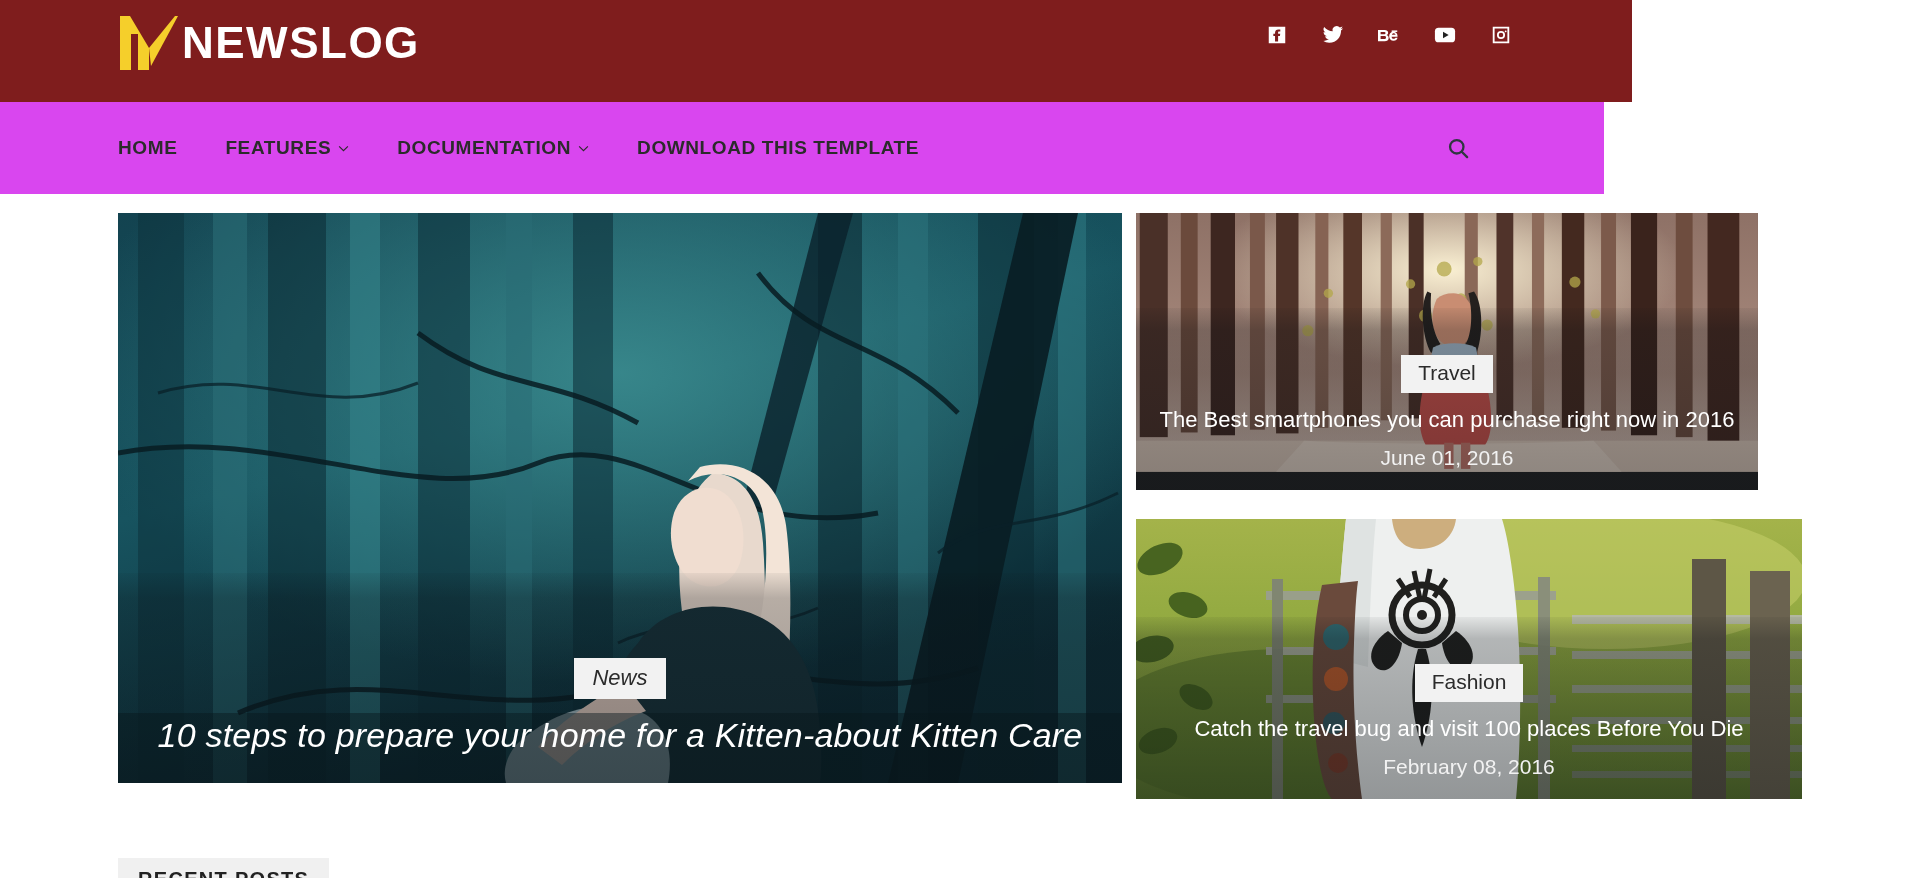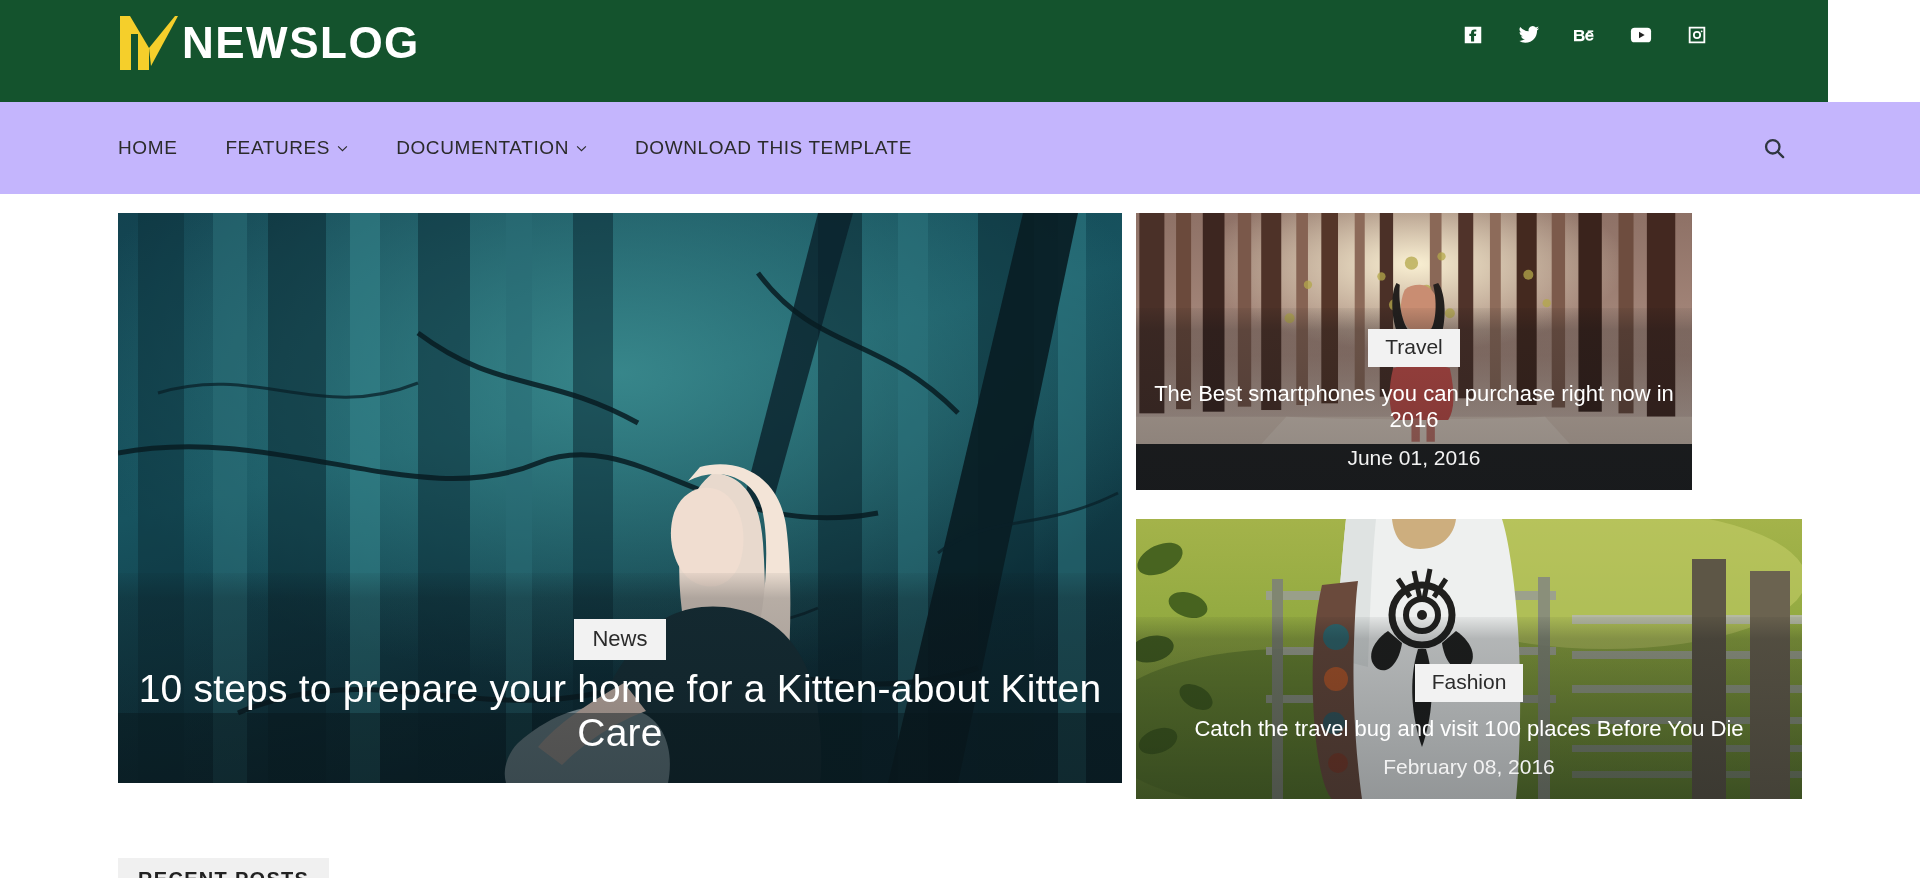--- a/index.html
+++ b/index.html
@@ -6,22 +6,22 @@
   * { margin:0; padding:0; box-sizing:border-box; }
   html, body {
     width:1920px; height:878px;
     background:#ffffff;
     font-family:"Liberation Sans", sans-serif;
     overflow:hidden;
   }
 
   
   .topbar{
-    position:absolute; left:0; top:0; width:1828px; height:102px;
-    background:#14532d;
+    position:absolute; left:0; top:0; width:1632px; height:102px;
+    background:#7f1d1d;
   }
   .brand{
     position:absolute; left:118px; top:12px;
     display:flex; align-items:center; gap:0px; height:62px;
   }
   .logo-mark{ width:62px; height:58px; display:block; }
   .brand-text{
     color:#ffffff; font-size:44px; font-weight:bold;
     letter-spacing:1.5px; line-height:58px;
     margin-left:2px;
@@ -31,22 +31,23 @@
     position:absolute; right:120px; top:24px;
     display:flex; align-items:center; gap:34px;
   }
   .social .s-ico{
     width:22px; height:22px; display:block; cursor:pointer;
     fill:#ffffff;
   }
 
   
   .navbar{
-    position:absolute; left:0; top:102px; width:1920px; height:92px;
-    background:#c4b5fd;
+    position:absolute; left:0; top:102px; width:1604px; height:92px;
+    background:#d946ef;
+    font-weight:bold;
   }
   .navlist{
     position:absolute; left:118px; top:0; height:92px;
     display:flex; align-items:center; gap:0;
   }
   .navitem{
     display:flex; align-items:center; gap:7px;
     color:#2b2b2b; font-size:19px; letter-spacing:0.6px;
     margin-right:48px; cursor:pointer; white-space:nowrap;
   }
@@ -77,29 +78,29 @@
     color:#ffffff;
   }
   .cat{
     display:inline-block; background:#f2f2f2; color:#2b2b2b;
     padding:5px 17px 7px; font-size:21px; line-height:1.25;
   }
   .ptitle{ display:block; color:#ffffff; font-weight:normal; }
   .pdate{ display:block; color:#f2f2f2; }
 
   
-  #hero{ left:0; top:0; width:1004px; height:570px; }
+  #hero{ left:0; top:0; width:1004px; height:570px;font-style:italic; }
   #hero .shade{ height:210px; }
   #hero .meta{ bottom:28px; }
   #hero .cat{ font-size:22px; padding:6px 18px 8px; }
-  #hero .ptitle{ font-size:39px; margin-top:7px; letter-spacing:0.2px; }
+  #hero .ptitle{ font-size:34px; margin-top:17px; letter-spacing:0.2px; }
   #hero .pdate{ font-size:21px; margin-top:17px; }
 
   
-  #card-travel{ left:1018px; top:0; width:556px; height:277px; }
+  #card-travel{ left:1018px; top:0; width:622px; height:277px; }
   #card-fashion{ left:1018px; top:290px; width:666px; height:280px;margin-top:16px; }
   .side .shade{ height:182px; }
   .side .meta{ bottom:20px; }
   .side .cat{ font-size:21px; }
   .side .ptitle{ font-size:22px; margin-top:14px; }
   .side .pdate{ font-size:21px; margin-top:13px; }
 
   
   .recent-tabs{
     position:absolute; left:118px; top:858px; width:400px; height:40px;

